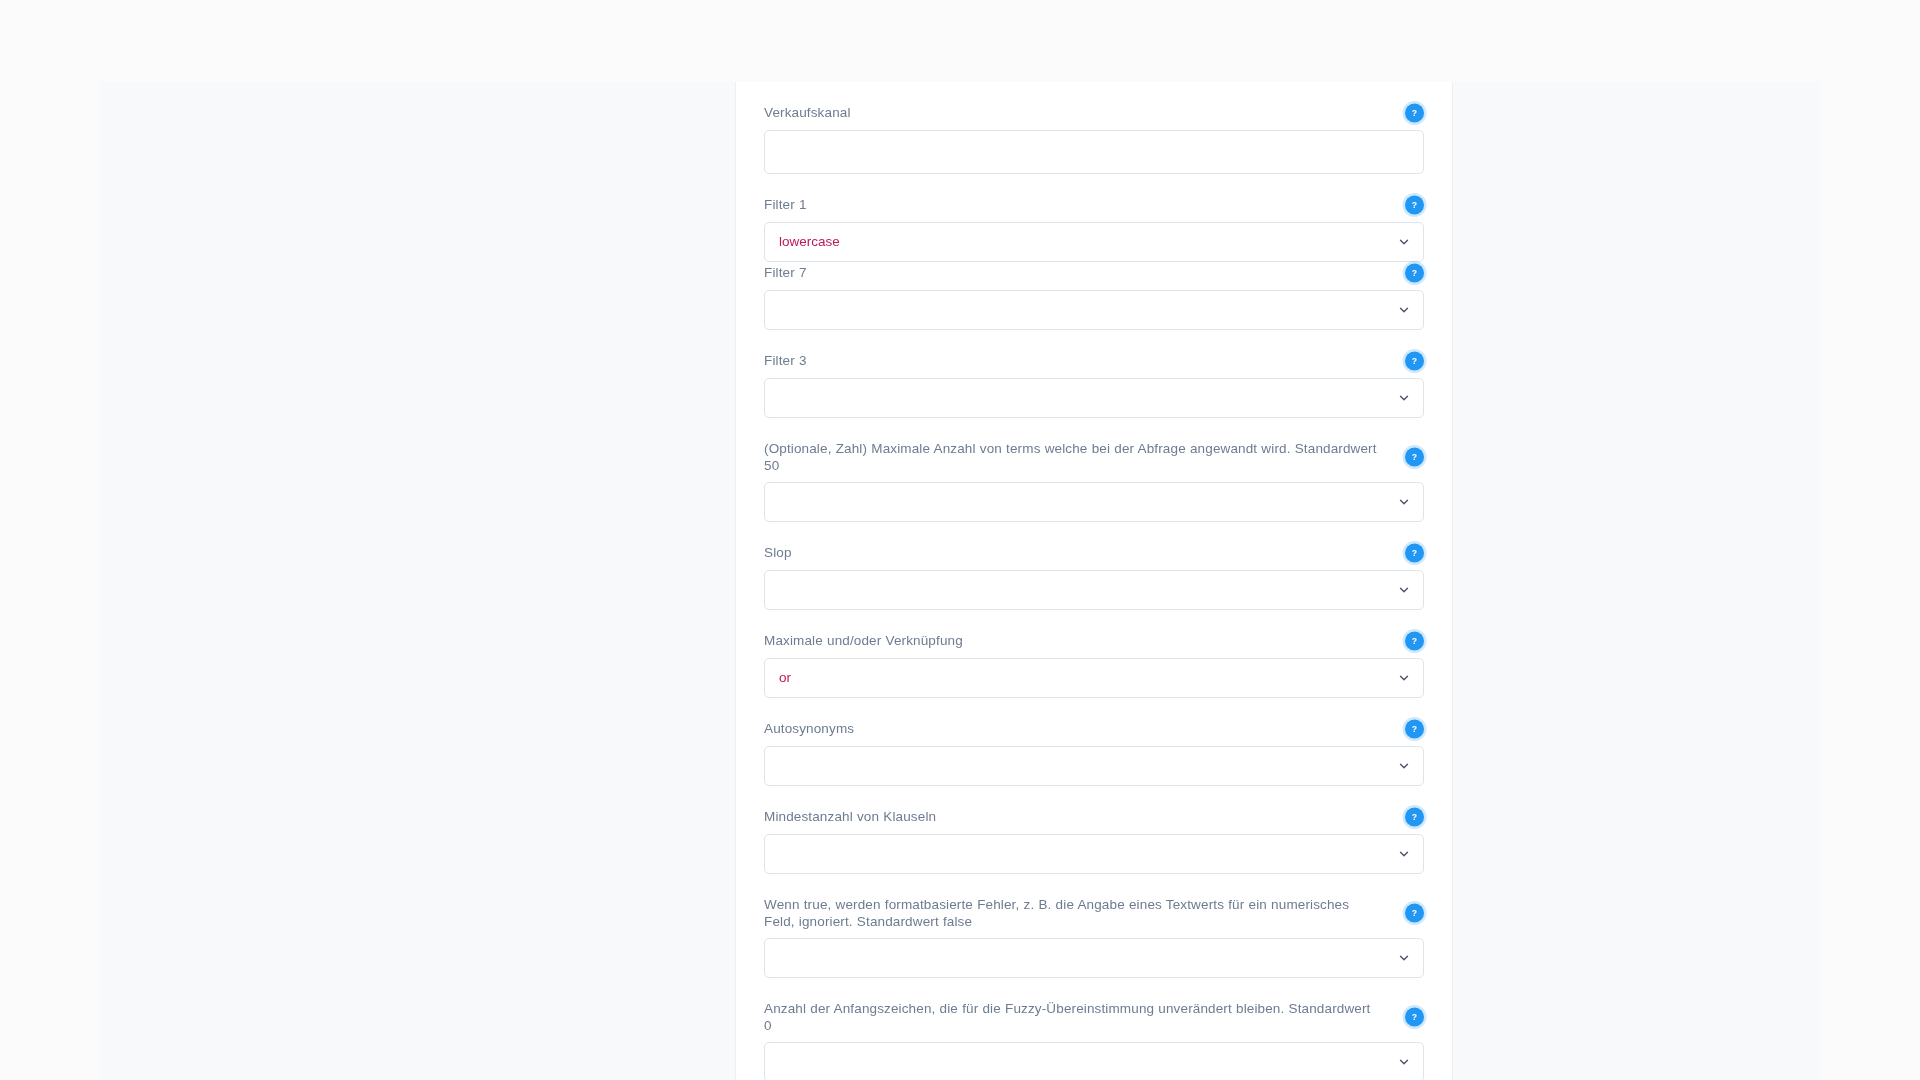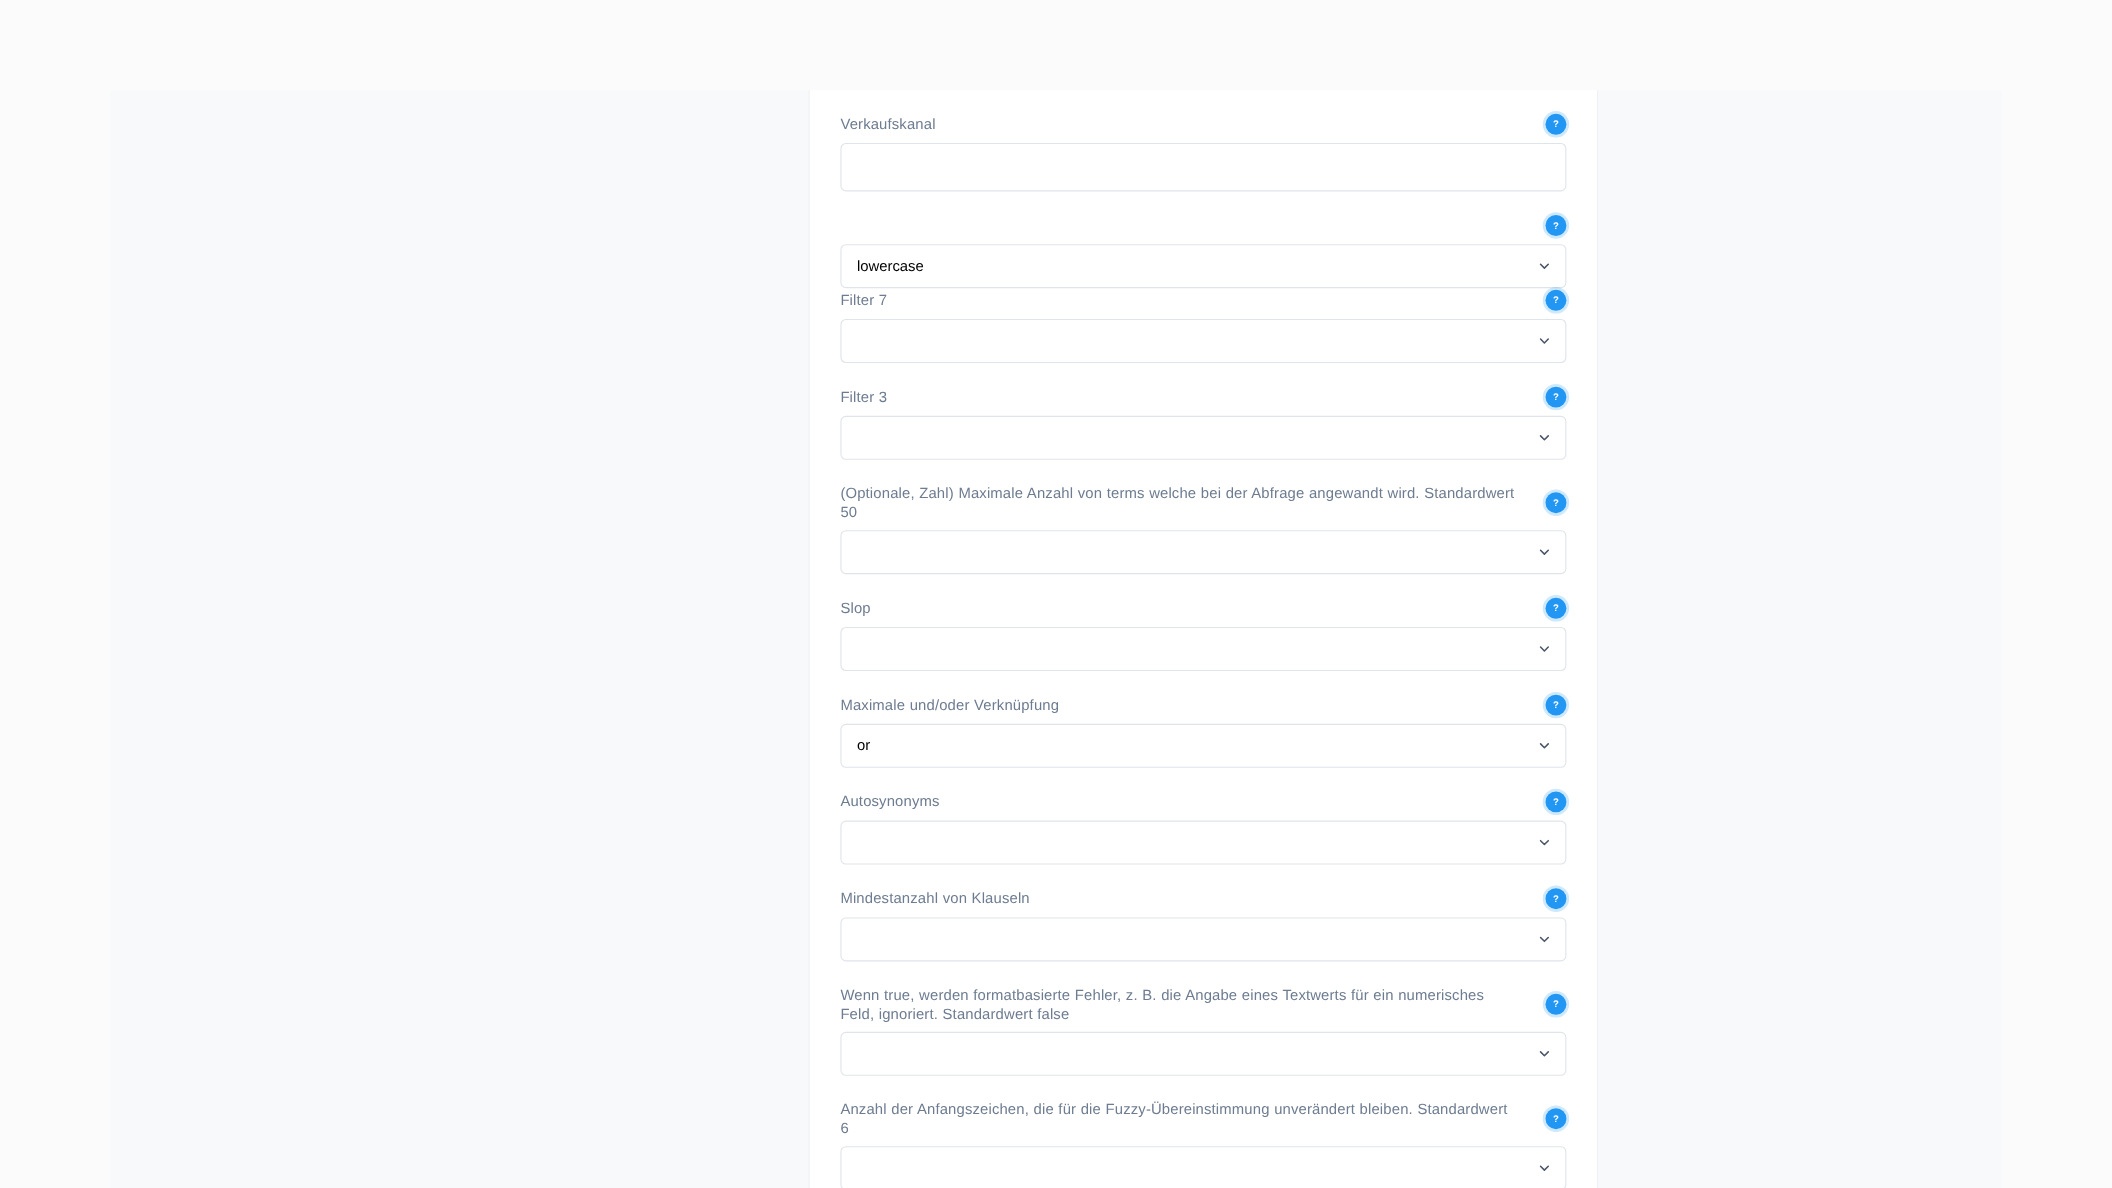--- a/index.html
+++ b/index.html
@@ -100,21 +100,21 @@
     border-radius: 5px;
     display: flex;
     align-items: center;
     padding: 0 14px;
     cursor: text;
   }
   .control.select { cursor: pointer; padding-right: 34px; }
 
   .control-value {
     font-size: 13.5px;
-    color: #000000;
+    color: #be185d;
     line-height: 18px;
     white-space: nowrap;
     overflow: hidden;
     text-overflow: ellipsis;
   }
 
   .chevron {
     position: absolute;
     right: 12px;
     top: 50%;
@@ -143,20 +143,21 @@
                 <text x="12" y="18" text-anchor="middle" font-family="Liberation Sans, sans-serif" font-size="19" font-weight="700" fill="#ffffff">?</text>
               </svg>
             </span>
           </div>
           <div class="control" style="height: 44px;">
             <span class="control-value"></span>
           </div>
         </div>
         <div class="field">
           <div class="field-label-row">
+            <span class="field-label">Filter 1</span>
             <span class="help-icon">
               <svg width="11" height="11" viewBox="0 0 24 24" aria-hidden="true">
                 <text x="12" y="18" text-anchor="middle" font-family="Liberation Sans, sans-serif" font-size="19" font-weight="700" fill="#ffffff">?</text>
               </svg>
             </span>
           </div>
           <div class="control select">
             <span class="control-value">lowercase</span>
             <span class="chevron">
               <svg width="14" height="14" viewBox="0 0 24 24" fill="none" stroke="currentColor" stroke-width="2.4" stroke-linecap="round" stroke-linejoin="round">
@@ -304,21 +305,21 @@
             <span class="control-value"></span>
             <span class="chevron">
               <svg width="14" height="14" viewBox="0 0 24 24" fill="none" stroke="currentColor" stroke-width="2.4" stroke-linecap="round" stroke-linejoin="round">
                 <polyline points="6 9 12 15 18 9"></polyline>
               </svg>
             </span>
           </div>
         </div>
         <div class="field">
           <div class="field-label-row">
-            <span class="field-label">Anzahl der Anfangszeichen, die für die Fuzzy-Übereinstimmung unverändert bleiben. Standardwert 6</span>
+            <span class="field-label">Anzahl der Anfangszeichen, die für die Fuzzy-Übereinstimmung unverändert bleiben. Standardwert 0</span>
             <span class="help-icon">
               <svg width="11" height="11" viewBox="0 0 24 24" aria-hidden="true">
                 <text x="12" y="18" text-anchor="middle" font-family="Liberation Sans, sans-serif" font-size="19" font-weight="700" fill="#ffffff">?</text>
               </svg>
             </span>
           </div>
           <div class="control select">
             <span class="control-value"></span>
             <span class="chevron">
               <svg width="14" height="14" viewBox="0 0 24 24" fill="none" stroke="currentColor" stroke-width="2.4" stroke-linecap="round" stroke-linejoin="round">

